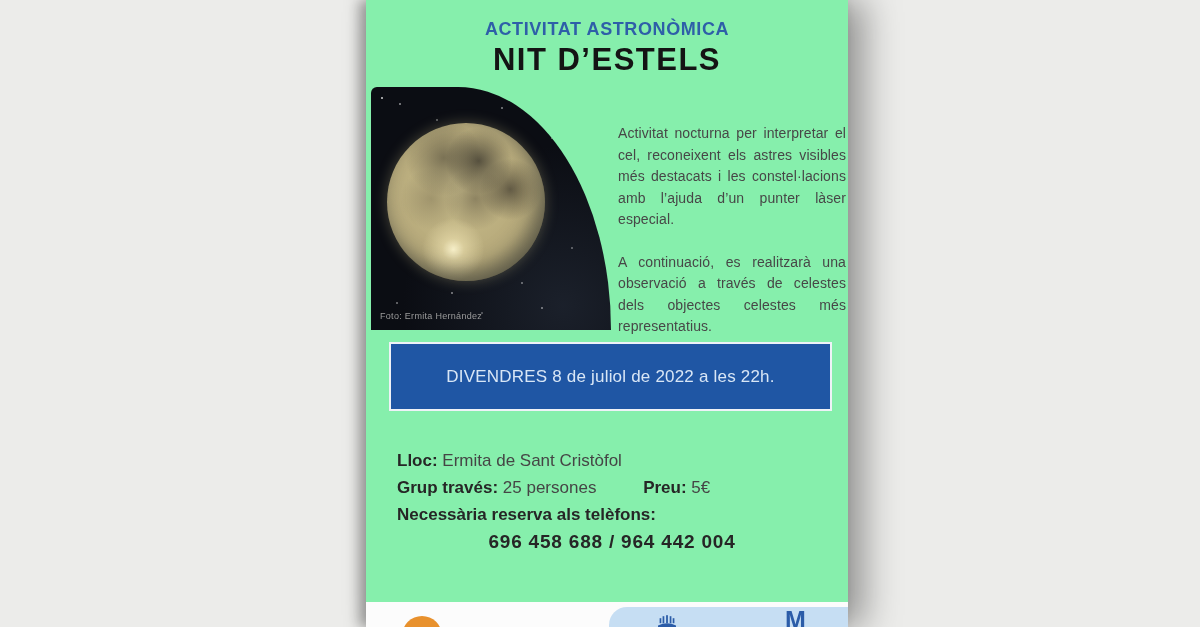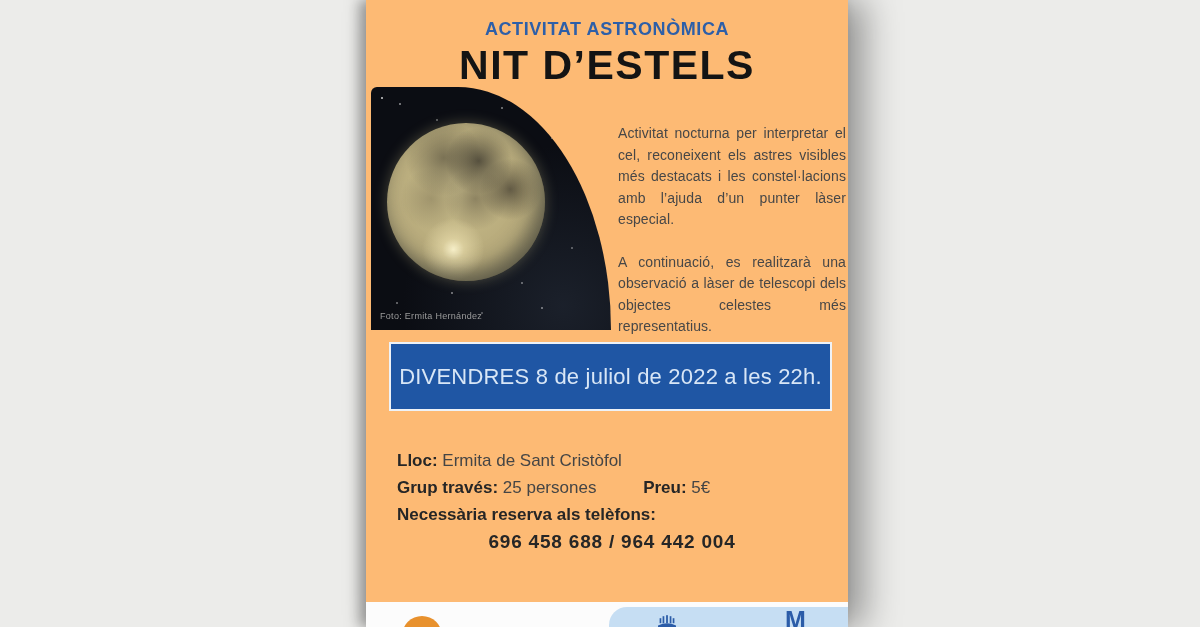--- a/index.html
+++ b/index.html
@@ -2,32 +2,32 @@
 <html><head>
 <meta charset="utf-8">
 <style>
   html,body{margin:0;padding:0;}
   body{background:#ececea;font-family:"Liberation Sans",sans-serif;}
   #stage{position:relative;width:1200px;height:627px;margin:0 auto;overflow:hidden;background:#ececea;}
 
   
   .poster{
     position:absolute;left:366px;top:0;width:482px;height:627px;
-    background:#fdba74;
+    background:#86efac;
     box-shadow:-7px 0 12px rgba(0,0,0,.32), 16px 0 34px rgba(0,0,0,.38);
   }
 
   
   .kicker{
     position:absolute;left:0;top:19px;width:100%;text-align:center;
     font-size:18px;font-weight:700;letter-spacing:.6px;color:#2e5fa8;
   }
   .title{
     position:absolute;left:0;top:42px;width:100%;text-align:center;
-    font-size:41px;font-weight:700;letter-spacing:1.5px;color:#141414;
+    font-size:31px;font-weight:700;letter-spacing:1.5px;color:#141414;
   }
 
   
   .moon-photo{
     position:absolute;left:5px;top:87px;width:240px;height:243px;
     background:
       radial-gradient(circle at 80% 90%, rgba(40,48,62,.55) 0%, rgba(40,48,62,0) 55%),
       #0b0d13;
     border-radius:6px 0 0 0;
     border-top-right-radius:153px 243px;
@@ -67,21 +67,21 @@
     position:absolute;left:252px;top:123px;width:228px;
     font-size:14px;line-height:21.5px;color:#474747;text-align:justify;letter-spacing:.1px;
   }
   .intro p{margin:0 0 21px 0;}
 
   
   .banner{
     position:absolute;left:25px;top:344px;width:439px;height:65px;
     background:#1f56a4;box-shadow:0 0 0 2px #eef2f7;
     display:flex;flex-direction:column;justify-content:center;align-items:center;
-    color:#d8e6f6;font-size:22px;line-height:25px;font-weight:400;letter-spacing:.2px;
+    color:#d8e6f6;font-size:17px;line-height:25px;font-weight:400;letter-spacing:.2px;
     text-align:center;
   }
 
   
   .details{position:absolute;left:31px;top:452px;width:430px;font-size:17px;color:#454545;}
   .details .row{margin-bottom:9px;line-height:18px;}
   .details .lbl{font-weight:700;color:#262626;text-align:center;}
   .details .preu{margin-left:42px;}
   .details .reserve{font-weight:700;color:#262626;}
   .details .phones{font-size:19px;font-weight:700;color:#262626;letter-spacing:.8px;margin-top:2px;text-align:center;}
@@ -106,21 +106,21 @@
     <div class="title">NIT D’ESTELS</div>
 
     <div class="moon-photo">
       <div class="stars"></div>
       <div class="moon"></div>
       <div class="photo-credit">Foto: Ermita Hernández</div>
     </div>
 
     <div class="intro">
       <p>Activitat nocturna per interpretar el cel, reconeixent els astres visibles més destacats i les constel·lacions amb l’ajuda d’un punter làser especial.</p>
-      <p>A continuació, es realitzarà una observació a làser de telescopi dels objectes celestes més representatius.</p>
+      <p>A continuació, es realitzarà una observació a través de celestes dels objectes celestes més representatius.</p>
     </div>
 
     <div class="banner">
       <div>DIVENDRES 8 de juliol de 2022 a les 22h.</div>
     </div>
 
     <div class="details">
       <div class="row">
         <span class="lbl">Lloc:</span>
         <span>Ermita de Sant Cristòfol</span>

